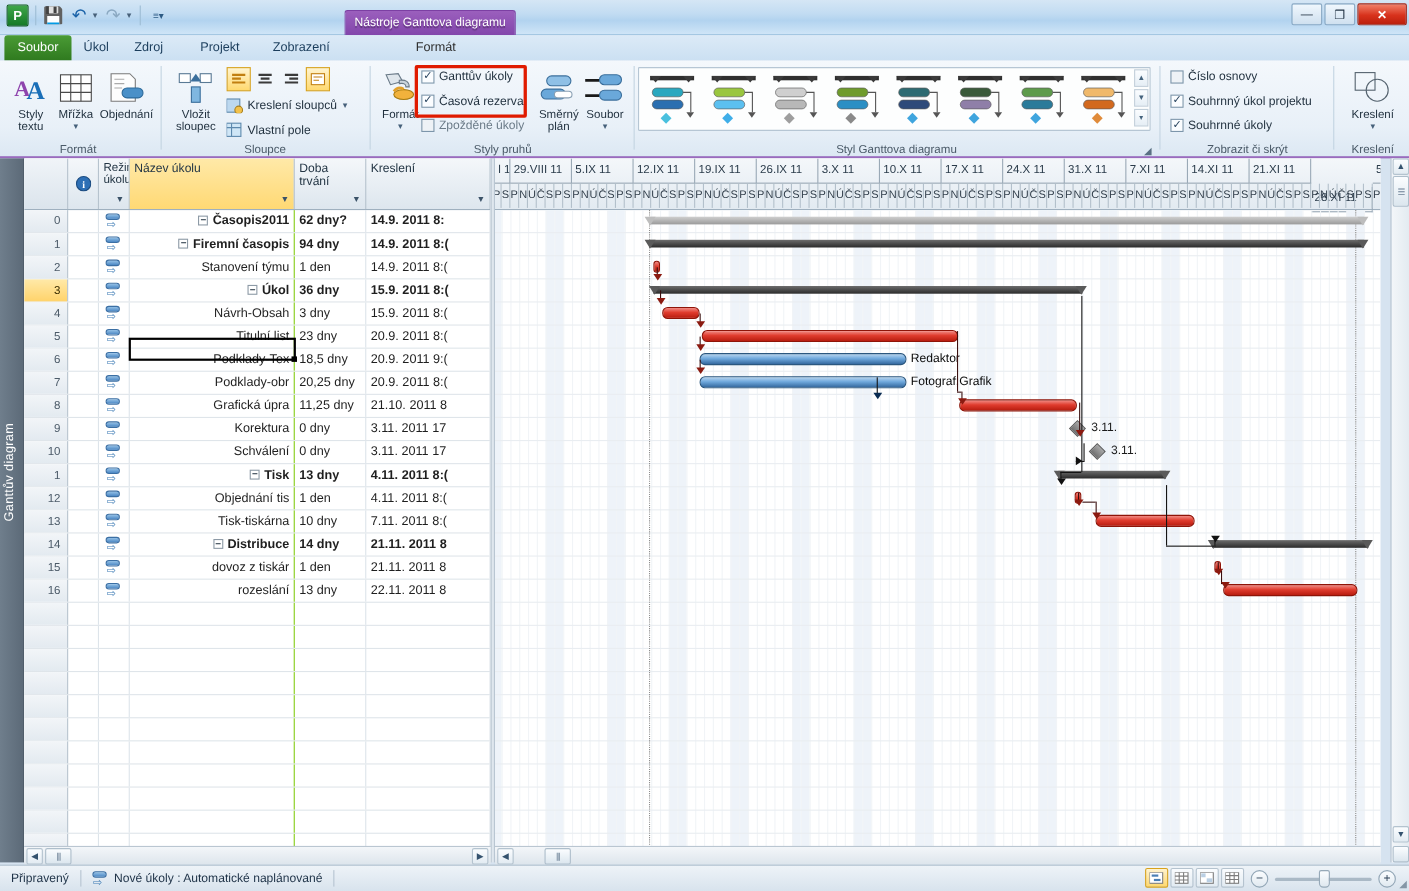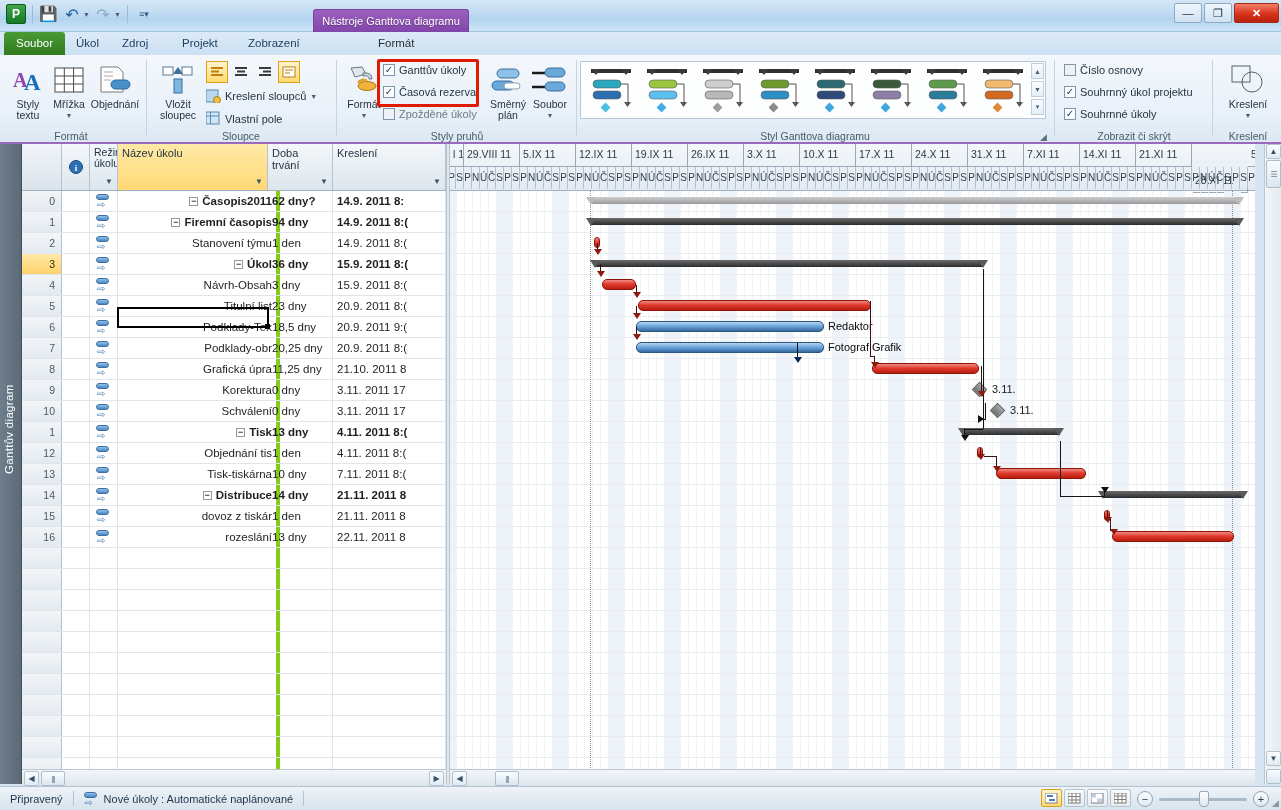--- a/index.html
+++ b/index.html
@@ -189,22 +189,22 @@
     background: linear-gradient(to bottom,#f2f5f8,#e3eaf0);
     border-right: 1px solid #b6c3ce;
     text-align: right; padding-right: 6px; line-height: 20px;
     font-size: 10.5px; color: #4b5a68;
   }
   .rownum.sel { background: linear-gradient(to bottom,#ffe9a8,#ffd36b); color:#3a2d00; }
   .cell-info { position: absolute; left: 40px; width: 28px; height: 20px; border-right: 1px solid #dde4ea;}
   .cell-mode { position: absolute; left: 68px; width: 28px; height: 20px; border-right: 1px solid #dde4ea;
                display:flex; align-items:center; justify-content:center;}
   .cell-name {
-    position: absolute; left: 108px; width: 150px; height: 20px;
-    border-right: 4px solid #84cc16; line-height: 20px; padding-right: 4px;
+    position: absolute; left: 96px; width: 150px; height: 20px;
+    border-right: 1px solid #84cc16; line-height: 20px; padding-right: 4px;
     text-align: right; font-size: 11.5px; white-space: nowrap; overflow: hidden;
   }
   .cell-dur {
     position: absolute; left: 246px; width: 65px; height: 20px;
     border-right: 1px solid #dde4ea; line-height: 20px; padding-left: 4px;
     font-size: 11.5px; white-space: nowrap; overflow: hidden;
   }
   .cell-start {
     position: absolute; left: 311px; width: 113px; height: 20px;
     border-right: 1px solid #dde4ea; line-height: 20px; padding-left: 4px;

